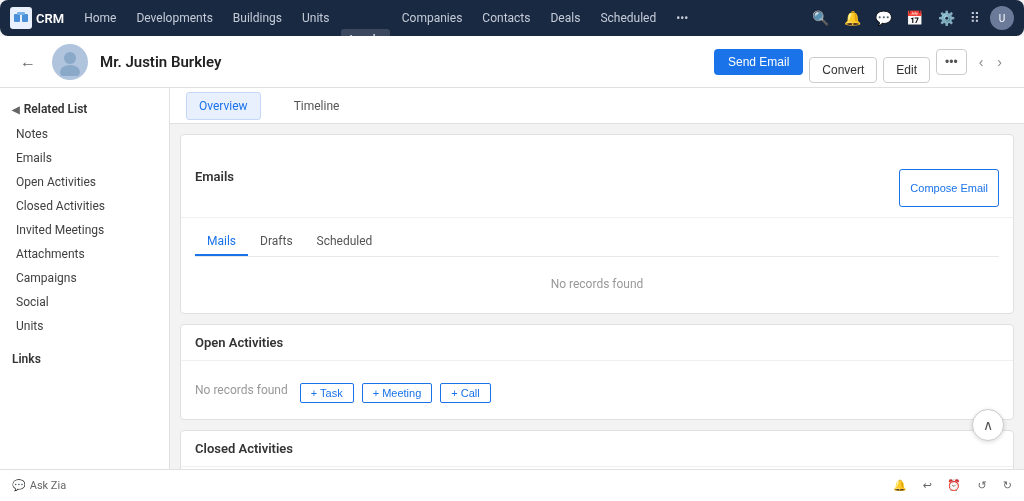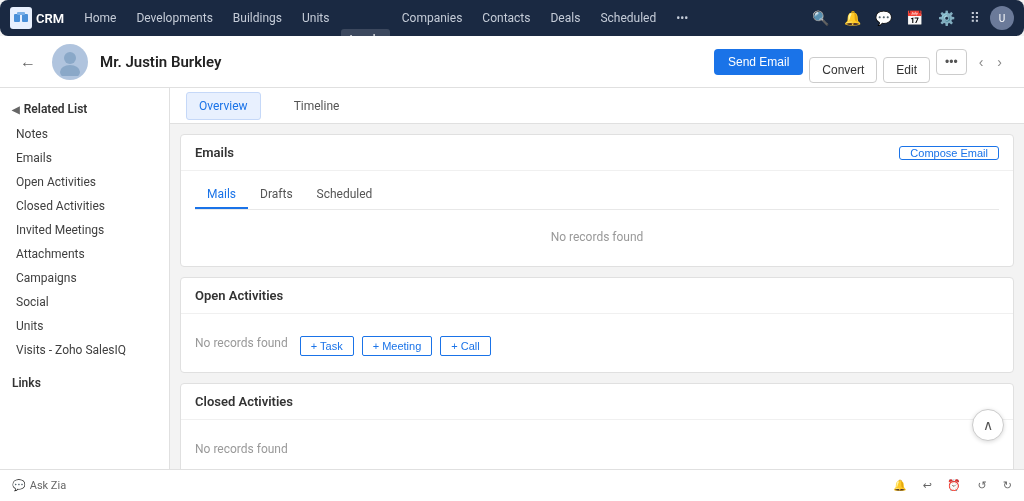--- a/index.html
+++ b/index.html
@@ -260,23 +260,24 @@
       color: #333;
     }
     .card-body {
       padding: 10px 14px;
     }
     .compose-btn {
       background: #fff;
       border: 1px solid #1a73e8;
       color: #1a73e8;
       border-radius: 3px;
-      padding: 0 10px;
+      padding: 12px 10px;
       font-size: 11px;
       cursor: pointer;
+      margin-top: 24px;
     }
 
     
     .email-subtabs {
       display: flex;
       gap: 0;
       border-bottom: 1px solid #e8e8e8;
       margin-bottom: 8px;
     }
     .email-subtab {
@@ -436,21 +437,20 @@
     </div>
     <div class="sidebar-item">Notes</div>
     <div class="sidebar-item">Emails</div>
     <div class="sidebar-item">Open Activities</div>
     <div class="sidebar-item">Closed Activities</div>
     <div class="sidebar-item">Invited Meetings</div>
     <div class="sidebar-item">Attachments</div>
     <div class="sidebar-item">Campaigns</div>
     <div class="sidebar-item">Social</div>
     <div class="sidebar-item">Units</div>
-    <div class="sidebar-item">Visits - Zoho SalesIQ</div>
     <div class="sidebar-links-header">Links</div>
   </div>
 
   <div class="content-area">
 
     <div class="tabs-bar">
       <div class="tab active">Overview</div>
       <div class="tab">Timeline</div>
     </div>
 

